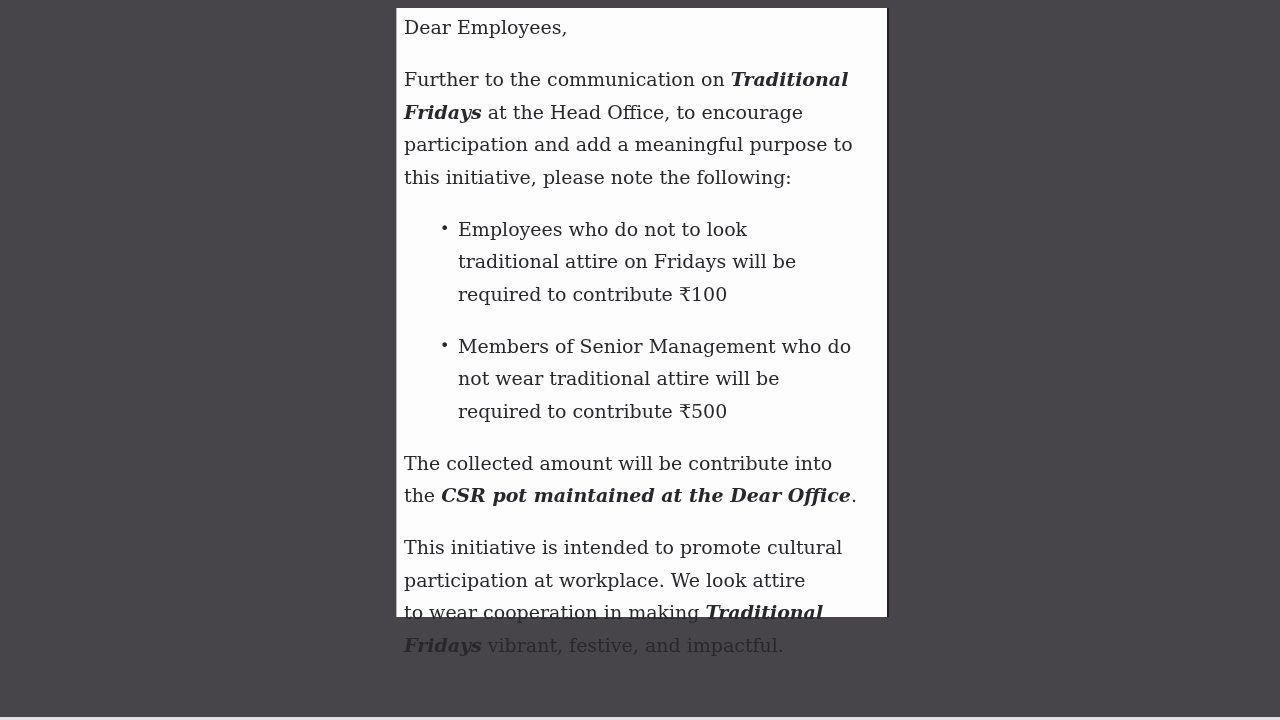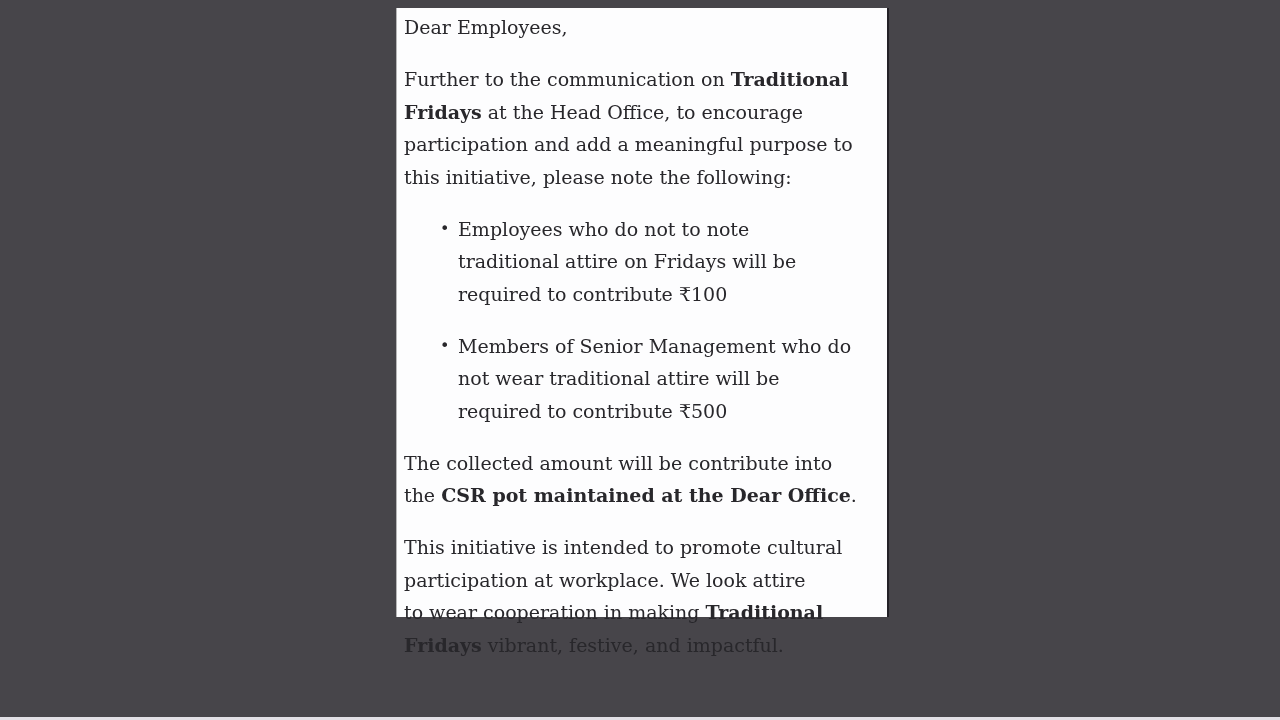--- a/index.html
+++ b/index.html
@@ -23,21 +23,21 @@
     border-left:1px solid rgba(0,0,0,0.28);
     border-right:2px solid var(--edge);
     padding:3px 20px 0 7px;
     color:var(--ink);
     font-size:19px;
     line-height:32.5px;
     margin-top:8px;
   }
   .block{margin:0 0 19.5px 0;}
   .line{white-space:nowrap;}
-  .run-bold{font-weight:bold;}
+  .run-bold{font-weight:bold;font-style:italic;}
   .bullet{display:flex;align-items:flex-start;}
   .bullet .marker{
     flex:0 0 18px;margin-left:36px;line-height:32.5px;
     font-family:"DejaVu Sans","Liberation Sans",sans-serif;
     font-size:16px;
   }
   .bullet .bullet-body{flex:1 1 auto;}
   .bottom-strip{
     position:absolute;left:0;bottom:0;width:1280px;height:3px;
     background:var(--strip);z-index:5;
@@ -54,21 +54,21 @@
         </div>
         <div class="block">
           <div class="line"><span class="run">Further to the communication on </span><span class="run-bold">Traditional</span></div>
           <div class="line"><span class="run-bold">Fridays</span><span class="run"> at the Head Office, to encourage</span></div>
           <div class="line"><span class="run">participation and add a meaningful purpose to</span></div>
           <div class="line"><span class="run">this initiative, please note the following:</span></div>
         </div>
         <div class="block bullet">
           <span class="marker">•</span>
           <div class="bullet-body">
-            <div class="line"><span class="run">Employees who do not to note</span></div>
+            <div class="line"><span class="run">Employees who do not to look</span></div>
             <div class="line"><span class="run">traditional attire on Fridays will be</span></div>
             <div class="line"><span class="run">required to contribute ₹100</span></div>
           </div>
         </div>
         <div class="block bullet">
           <span class="marker">•</span>
           <div class="bullet-body">
             <div class="line"><span class="run">Members of Senior Management who do</span></div>
             <div class="line"><span class="run">not wear traditional attire will be</span></div>
             <div class="line"><span class="run">required to contribute ₹500</span></div>

